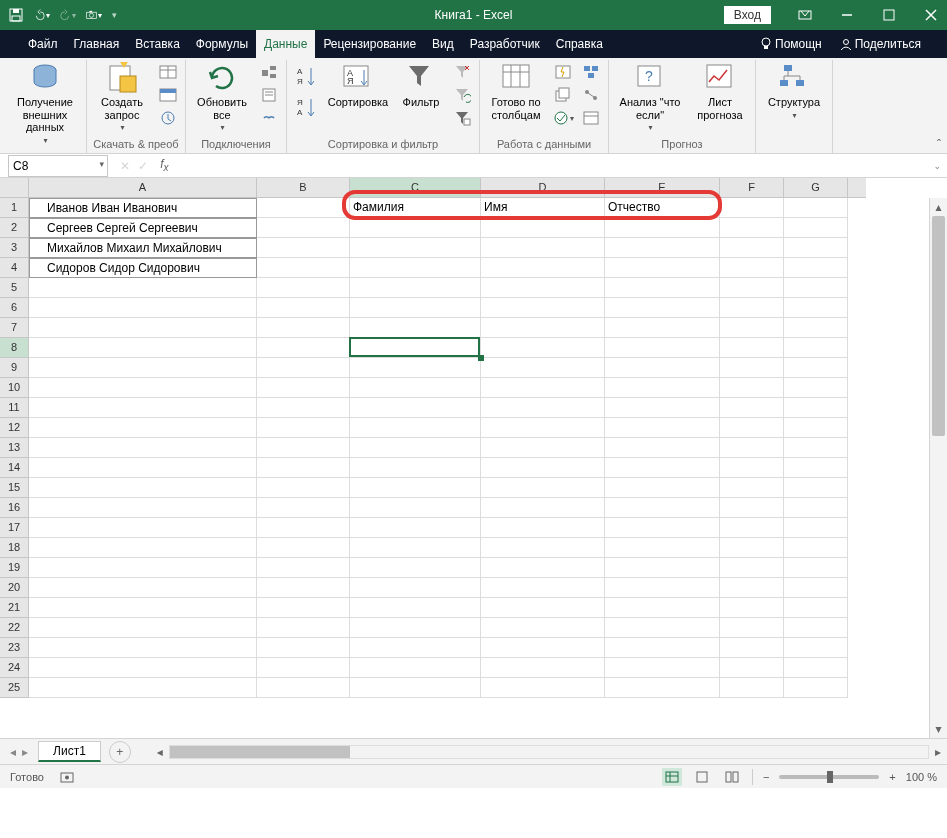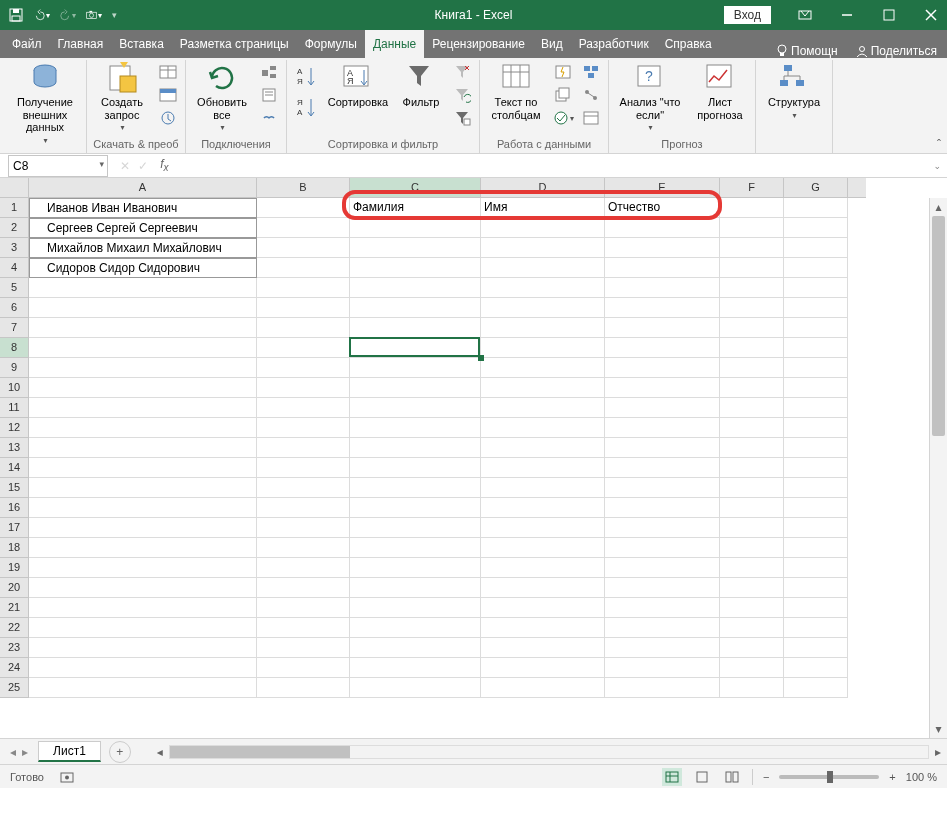--- a/index.html
+++ b/index.html
@@ -21,21 +21,21 @@
     padding: 0 8px;
     position: relative;
   }
   .qat { display: flex; gap: 10px; align-items: center; }
   .qat .ic { width: 16px; height: 16px; display:flex; align-items:center; justify-content:center; cursor:pointer; }
   .title-center { position:absolute; left:50%; transform:translateX(-50%); font-size:12px; }
   .title-right { margin-left:auto; display:flex; align-items:center; gap:26px; }
   .login-btn { background:#fff; color:#333; padding:2px 10px; font-size:12px; cursor:pointer; }
   .win-btn { width:16px; height:16px; display:flex; align-items:center; justify-content:center; cursor:pointer; }
   .menubar {
-    background:#737373; color:#fff; display:flex; align-items:flex-end; height:28px; padding:0 4px; font-size:12px;
+    background:#0f172a; color:#fff; display:flex; align-items:center; height:28px; padding:0 20px; font-size:12px;
   }
   .menubar .tab { padding:0 8px; height:28px; display:flex; align-items:center; cursor:pointer; }
   .menubar .tab.active { background:#f3f3f3; color:#217346; }
   .menubar .right { margin-left:auto; display:flex; align-items:center; gap:6px; }
   .menubar .right .item { display:flex; align-items:center; gap:3px; padding:0 6px; cursor:pointer;}
   .ribbon {
     background:#f3f3f3; border-bottom:1px solid #d4d4d4; height:96px; display:flex; padding:2px 4px 0 4px;
   }
   .group { border-right:1px solid #d4d4d4; padding:2px 6px; display:flex; flex-direction:column; }
   .group:last-child { border-right:none; }
@@ -150,21 +150,20 @@
           <line x1="11" y1="1" x2="1" y2="11" stroke="#fff" stroke-width="1.5"></line>
         </svg>
       </span>
   </div>
 </div>
 
 <div class="menubar">
   <div class="tab">Файл</div>
   <div class="tab">Главная</div>
   <div class="tab">Вставка</div>
-  <div class="tab">Разметка страницы</div>
   <div class="tab">Формулы</div>
   <div class="tab active">Данные</div>
   <div class="tab">Рецензирование</div>
   <div class="tab">Вид</div>
   <div class="tab">Разработчик</div>
   <div class="tab">Справка</div>
   <div class="right">
     <div class="item">
       <span>
           <svg width="12" height="14">
@@ -340,21 +339,21 @@
     <div class="group-body">
       <div class="bigbtn" style="width:60px">
         <span class="bicon">
             <svg width="32" height="30">
               <rect x="3" y="3" width="26" height="22" fill="#fff" stroke="#888"></rect>
               <line x1="11" y1="3" x2="11" y2="25" stroke="#888"></line>
               <line x1="20" y1="3" x2="20" y2="25" stroke="#888"></line>
               <line x1="3" y1="10" x2="29" y2="10" stroke="#888"></line>
             </svg>
           </span>
-        <span>Текст по столбцам</span>
+        <span>Готово по столбцам</span>
       </div>
       <div class="smallcol">
         <div class="smallbtn">
             <svg width="18" height="16">
               <rect x="2" y="2" width="14" height="12" fill="#fff" stroke="#888"></rect>
               <path d="M9 3 l-2 5 h3 l-2 5" fill="none" stroke="#d9a000"></path>
             </svg>
           </div>
         <div class="smallbtn">
             <svg width="18" height="16">

